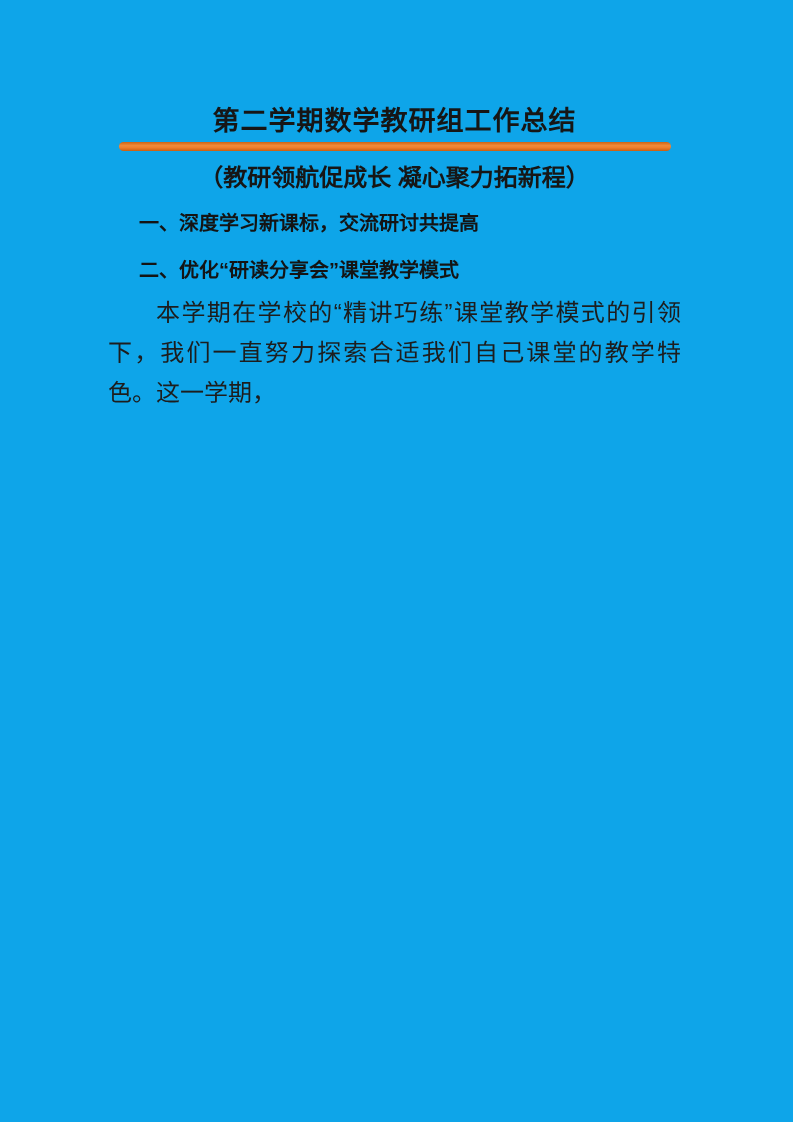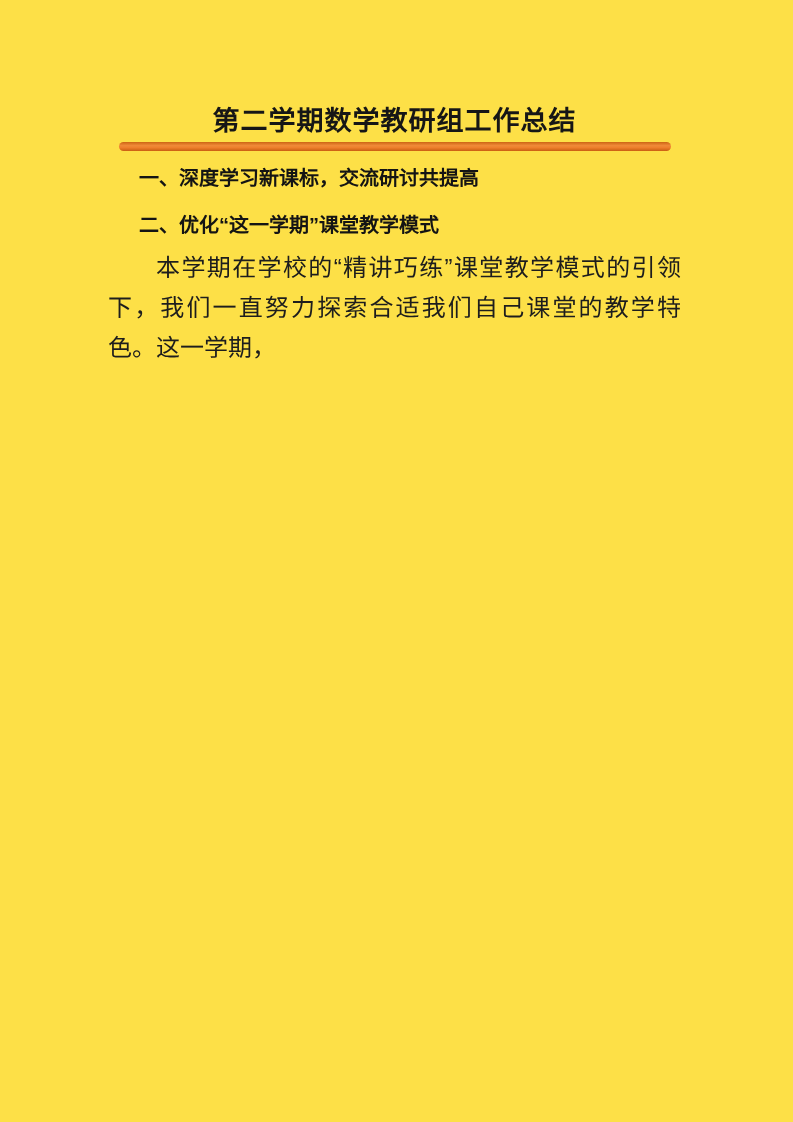--- a/index.html
+++ b/index.html
@@ -12,21 +12,21 @@
     height: 1122px;
     overflow: hidden;
     font-family: "Liberation Sans", sans-serif;
     color: #1d1d1d;
   }
   .page {
     box-sizing: border-box;
     width: 793px;
     height: 1122px;
     padding: 102px 112px 0 108px;
-    background: #fde047;
+    background: #0ea5e9;
   }
   .doc-title {
     margin: 0;
     font-size: 27px;
     font-weight: bold;
     text-align: center;
     line-height: 38px;
     letter-spacing: 1px;
     color: #161616;
   }
@@ -69,25 +69,26 @@
 </style>
 </head>
 <body>
 
 <div class="page">
 
   <h1 class="doc-title">第二学期数学教研组工作总结</h1>
 
   <div class="title-rule"></div>
 
+  <h2 class="doc-subtitle">（教研领航促成长 凝心聚力拓新程）</h2>
 
   <div class="body-text">
 
 
     <p class="heading">一、深度学习新课标，交流研讨共提高</p>
 
 
-    <p class="heading">二、优化“这一学期”课堂教学模式</p>
+    <p class="heading">二、优化“研读分享会”课堂教学模式</p>
 
     <p class="para">本学期在学校的“精讲巧练”课堂教学模式的引领下，我们一直努力探索合适我们自己课堂的教学特色。这一学期，</p>
 
   </div>
 </div>
 
 </body></html>

